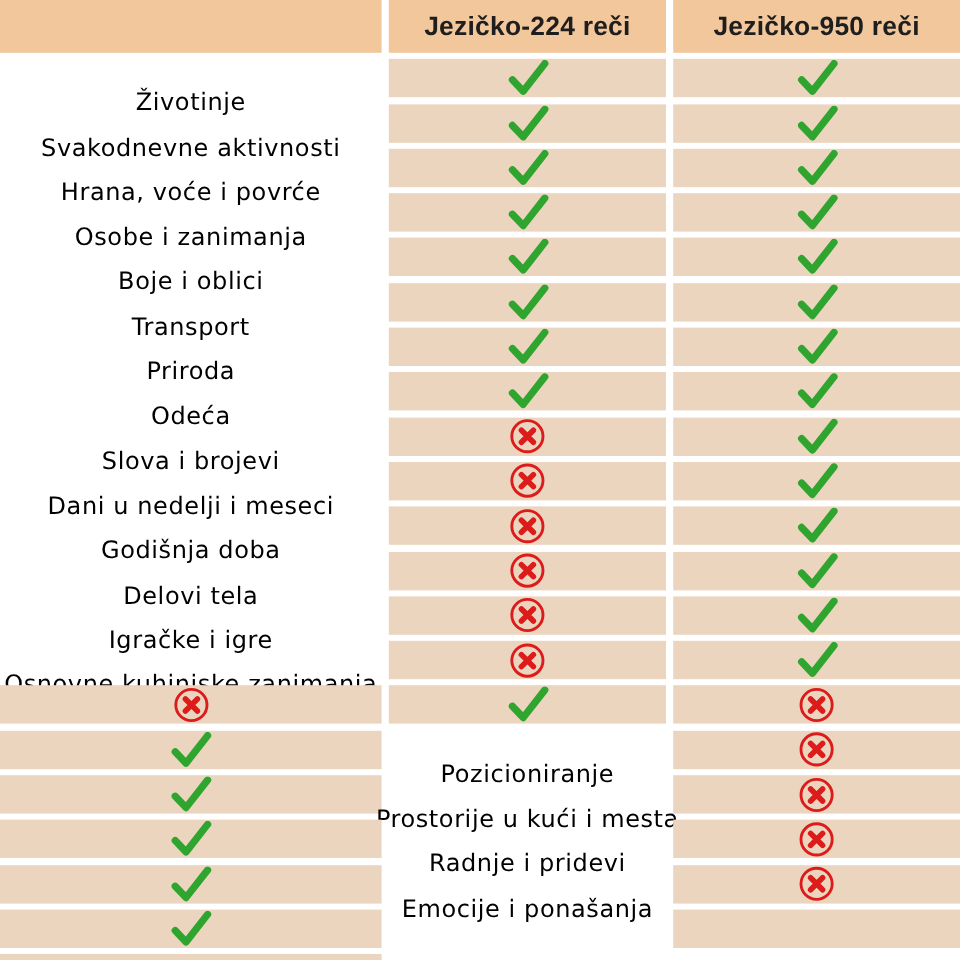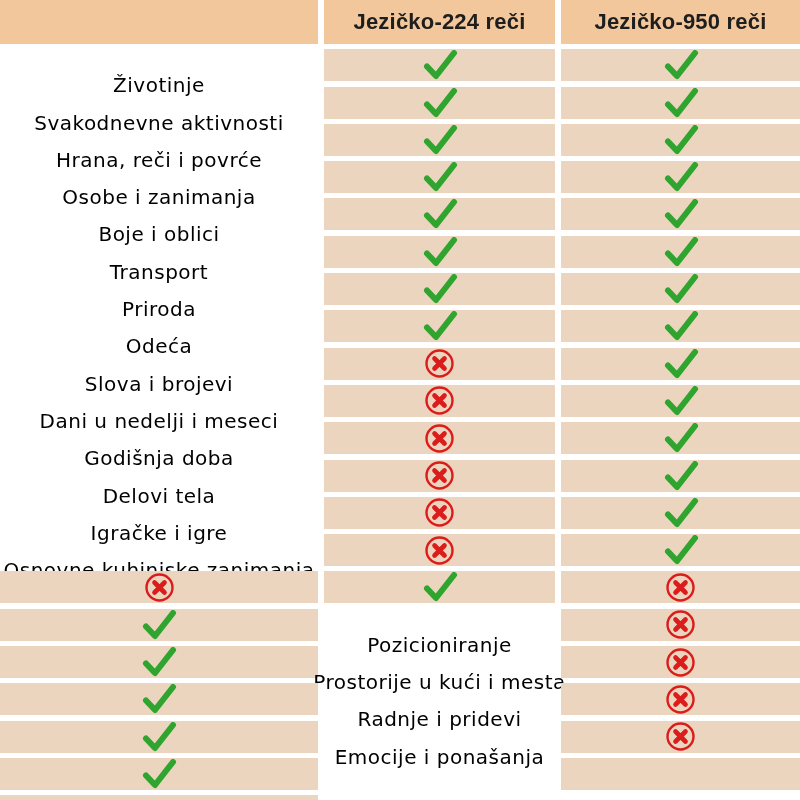--- a/index.html
+++ b/index.html
@@ -78,21 +78,21 @@
   <svg width="36" height="30" viewBox="0 0 36 30">
     <polyline points="5,16.5 14,26 32,3" fill="none" style="stroke: var(--check-green, #2fa52f);" stroke-width="6" stroke-linecap="round" stroke-linejoin="round"></polyline>
   </svg>
 </div>
   <div class="cell icon">
   <svg width="36" height="30" viewBox="0 0 36 30">
     <polyline points="5,16.5 14,26 32,3" fill="none" style="stroke: var(--check-green, #2fa52f);" stroke-width="6" stroke-linecap="round" stroke-linejoin="round"></polyline>
   </svg>
 </div>
 
-  <div class="cell label">Hrana, reči i povrće</div>
+  <div class="cell label">Hrana, voće i povrće</div>
   <div class="cell icon">
   <svg width="36" height="30" viewBox="0 0 36 30">
     <polyline points="5,16.5 14,26 32,3" fill="none" style="stroke: var(--check-green, #2fa52f);" stroke-width="6" stroke-linecap="round" stroke-linejoin="round"></polyline>
   </svg>
 </div>
   <div class="cell icon">
   <svg width="36" height="30" viewBox="0 0 36 30">
     <polyline points="5,16.5 14,26 32,3" fill="none" style="stroke: var(--check-green, #2fa52f);" stroke-width="6" stroke-linecap="round" stroke-linejoin="round"></polyline>
   </svg>
 </div>

